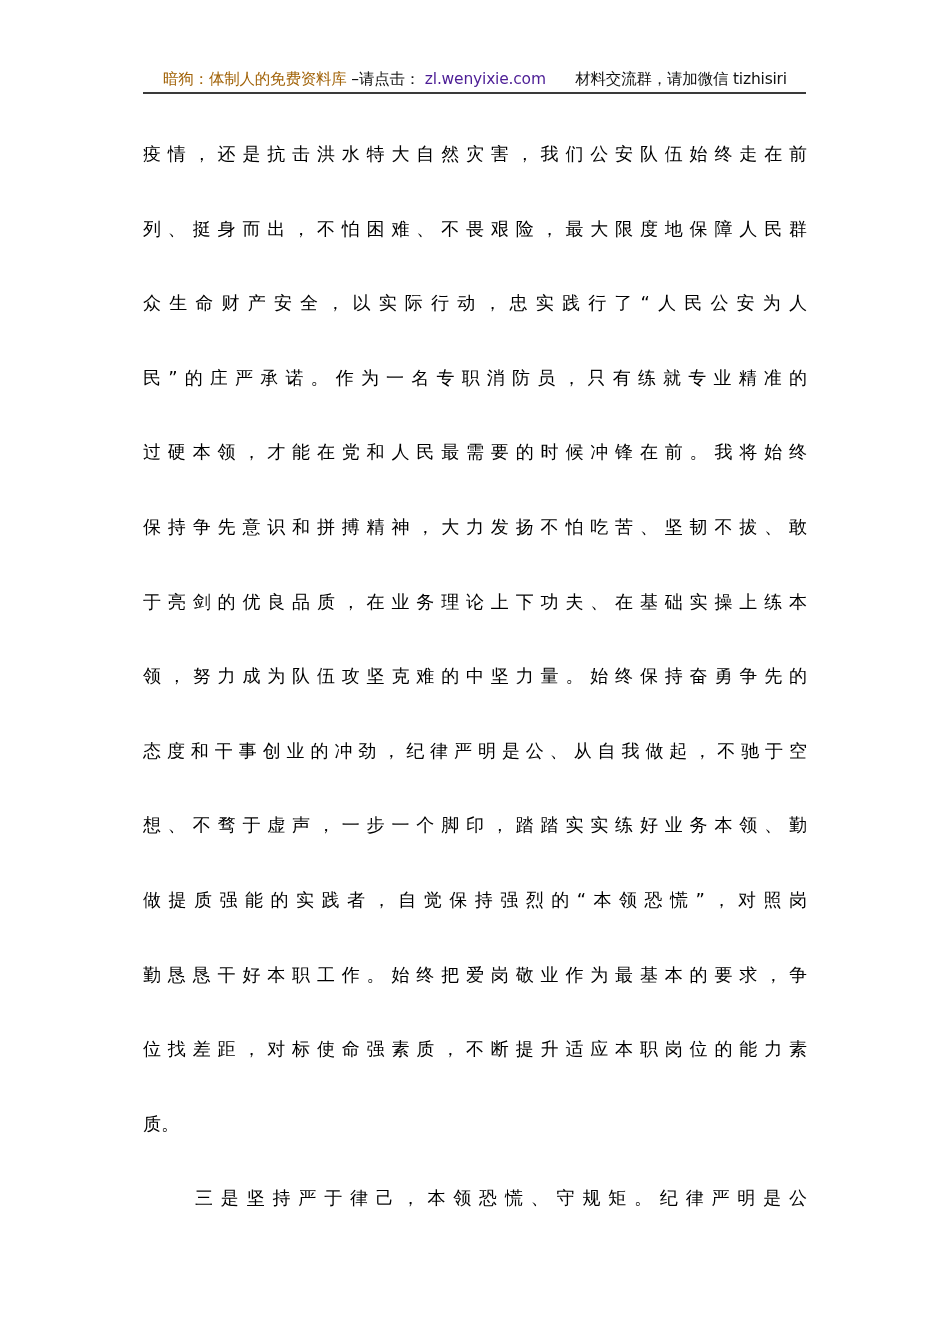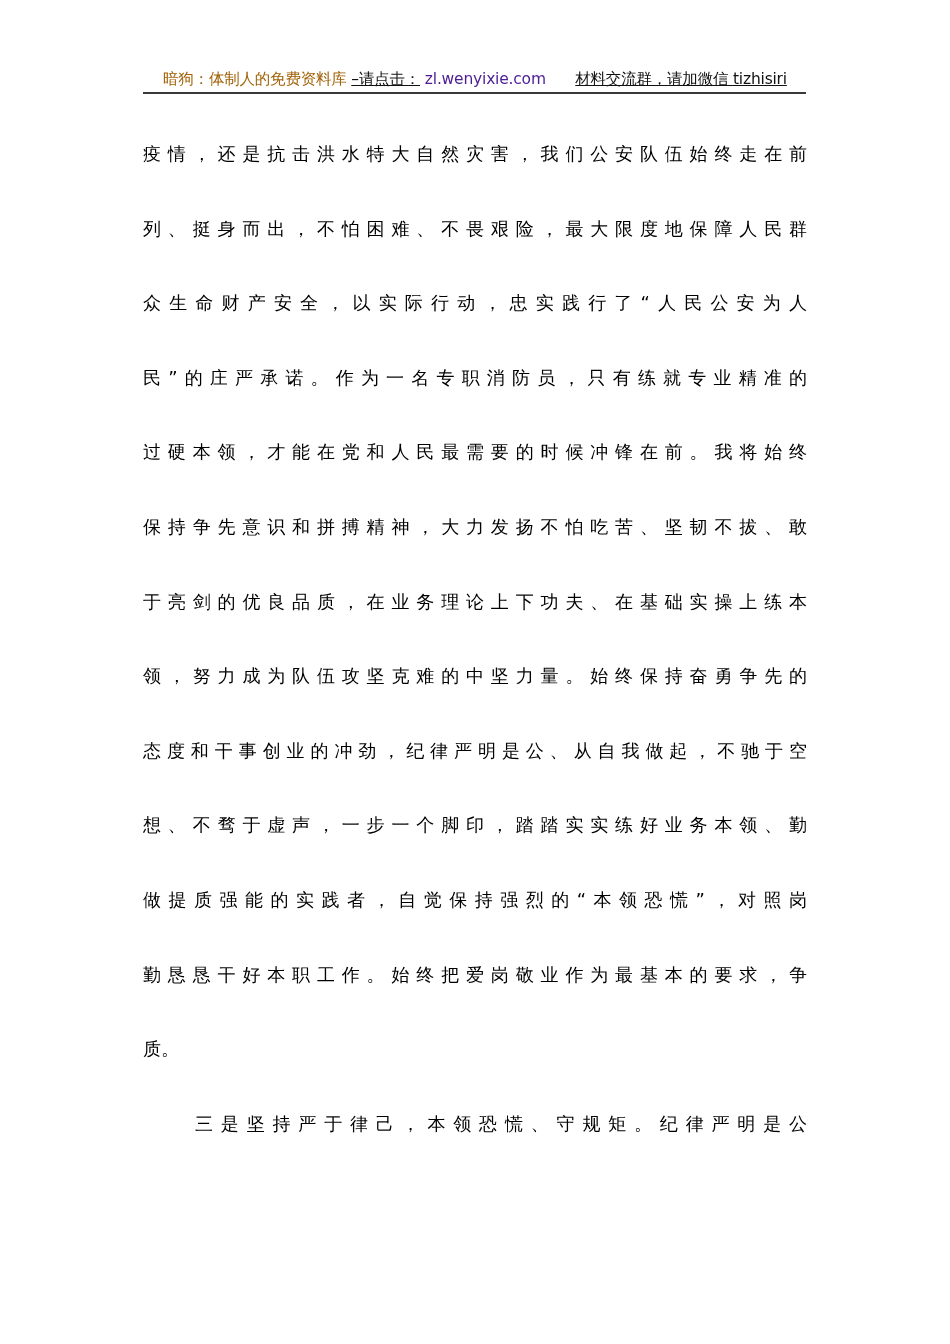--- a/index.html
+++ b/index.html
@@ -21,21 +21,21 @@
     top: 66px;
     width: 663px;
     height: 26px;
     border-bottom: 2px solid #3a3a3a;
     font-size: 15.5px;
     line-height: 26px;
     white-space: nowrap;
     letter-spacing: -0.2px;
   }
   .hdr-red { color: #a16207; margin-left: 20px; }
-  .hdr-black { color: #111111; text-decoration: underline; }
+  .hdr-black { color: #111111; }
   .hdr-link { color: #4c1d95; text-decoration: none; }
   .hdr-gap { display: inline-block; width: 20px; }
 
   .body-text {
     position: absolute;
     left: 143px;
     top: 130px;
     width: 664px;
   }
   .line {
@@ -71,15 +71,16 @@
   <div class="line">众生命财产安全，以实际行动，忠实践行了“人民公安为人</div>
   <div class="line">民”的庄严承诺。作为一名专职消防员，只有练就专业精准的</div>
   <div class="line">过硬本领，才能在党和人民最需要的时候冲锋在前。我将始终</div>
   <div class="line">保持争先意识和拼搏精神，大力发扬不怕吃苦、坚韧不拔、敢</div>
   <div class="line">于亮剑的优良品质，在业务理论上下功夫、在基础实操上练本</div>
   <div class="line">领，努力成为队伍攻坚克难的中坚力量。始终保持奋勇争先的</div>
   <div class="line">态度和干事创业的冲劲，纪律严明是公、从自我做起，不驰于空</div>
   <div class="line">想、不骛于虚声，一步一个脚印，踏踏实实练好业务本领、勤</div>
   <div class="line">做提质强能的实践者，自觉保持强烈的“本领恐慌”，对照岗</div>
   <div class="line">勤恳恳干好本职工作。始终把爱岗敬业作为最基本的要求，争</div>
+  <div class="line">位找差距，对标使命强素质，不断提升适应本职岗位的能力素</div>
   <div class="line last">质。</div>
   <div class="line indent">三是坚持严于律己，本领恐慌、守规矩。纪律严明是公</div>
 </div>
 
 </body></html>

